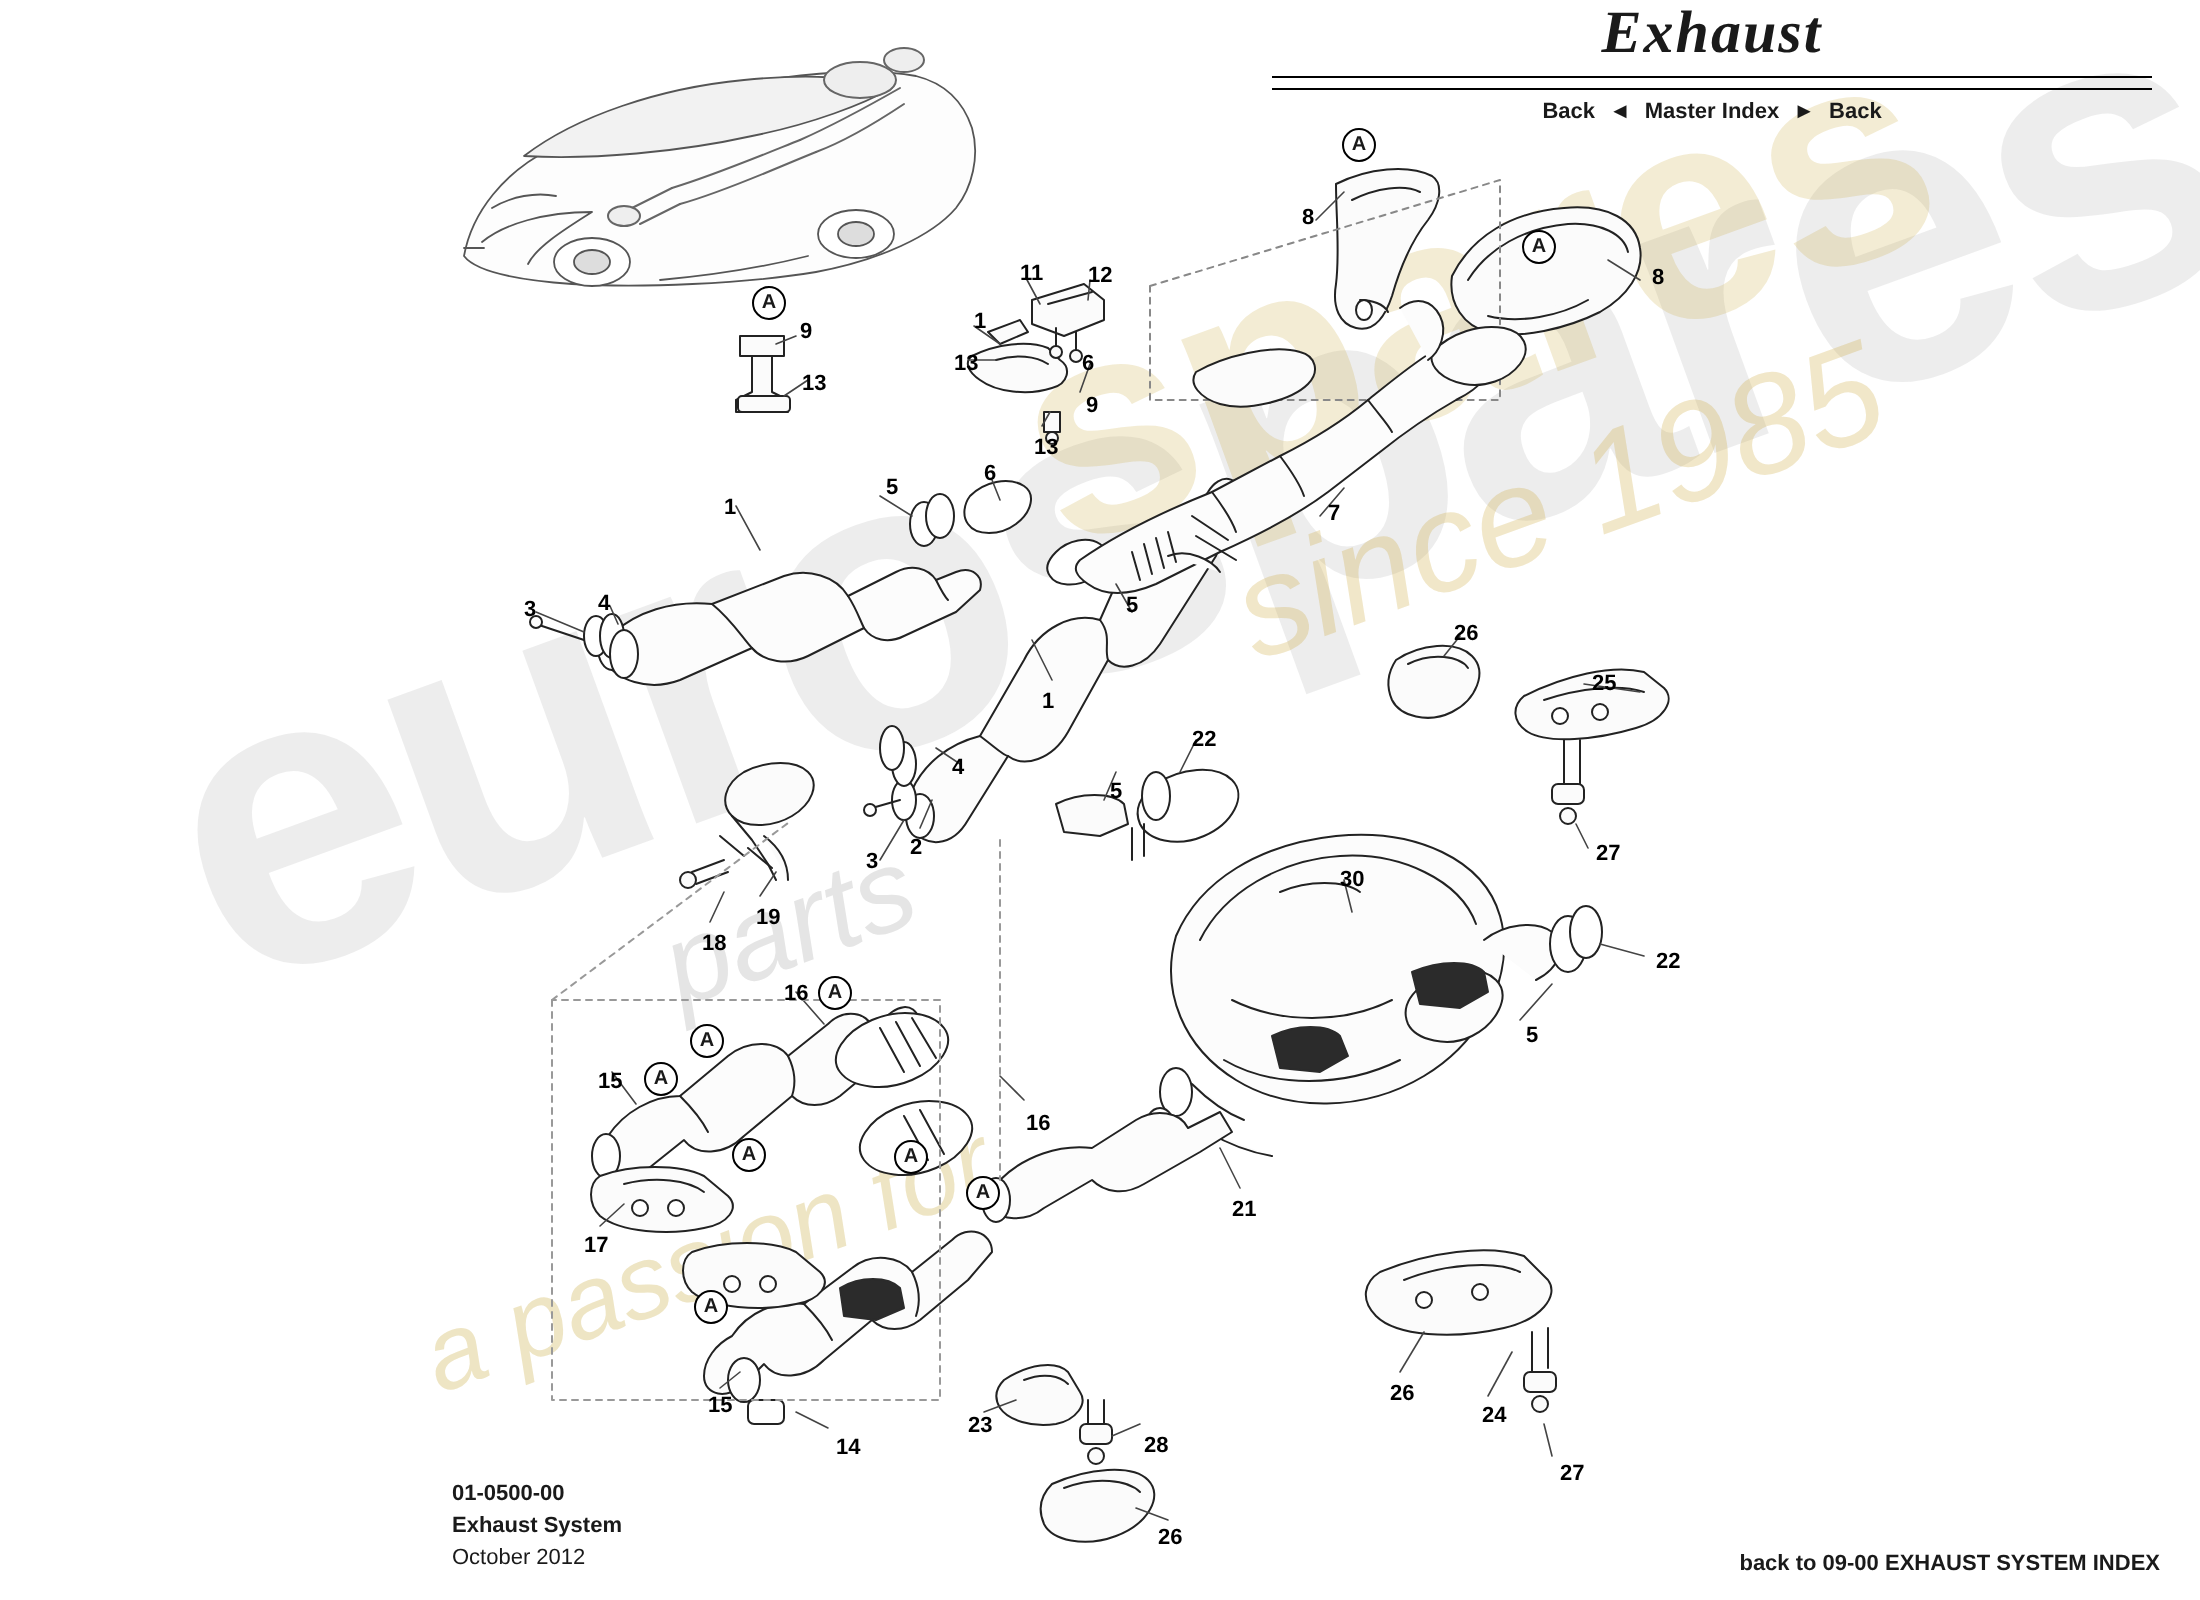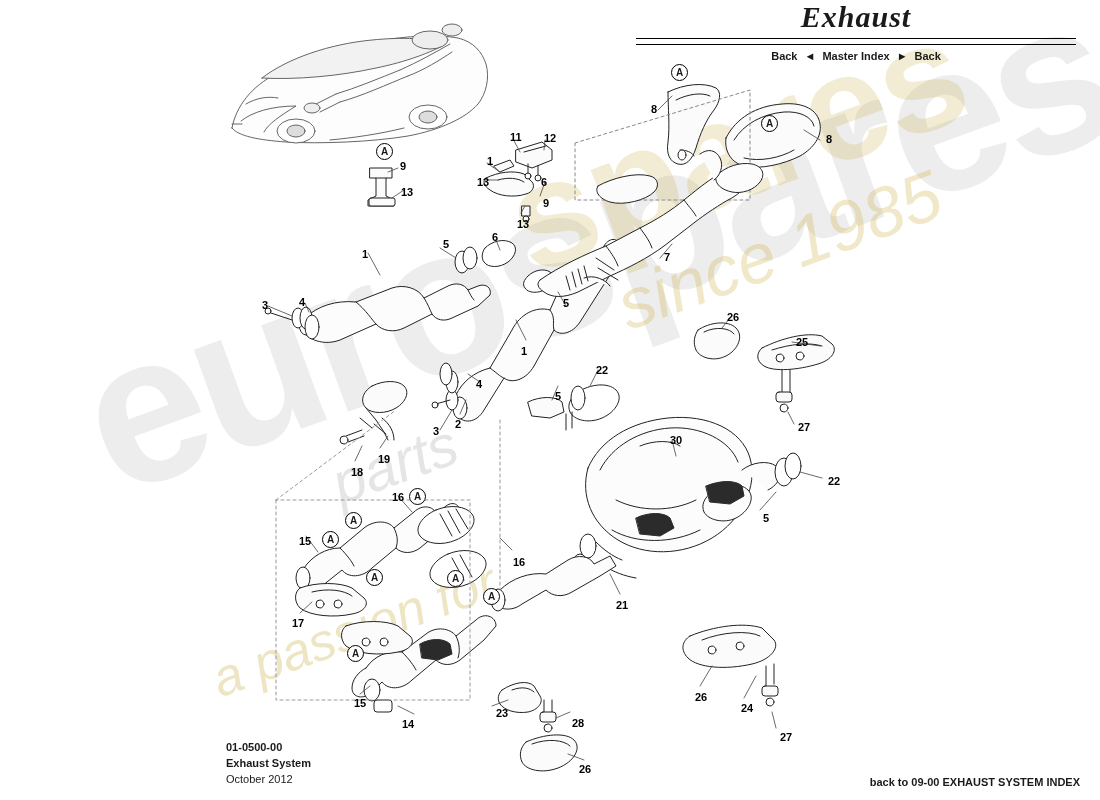--- a/index.html
+++ b/index.html
@@ -516,33 +516,33 @@
     <div class="lbl" style="left: 651px; top: 103px;">8</div>
     <div class="lbl" style="left: 826px; top: 133px;">8</div>
     <div class="lbl" style="left: 400px; top: 160px;">9</div>
     <div class="lbl" style="left: 543px; top: 197px;">9</div>
     <div class="lbl" style="left: 487px; top: 155px;">1</div>
     <div class="lbl" style="left: 510px; top: 131px;">11</div>
     <div class="lbl" style="left: 544px; top: 132px;">12</div>
     <div class="lbl" style="left: 401px; top: 186px;">13</div>
     <div class="lbl" style="left: 477px; top: 176px;">13</div>
     <div class="lbl" style="left: 517px; top: 218px;">13</div>
-    <div class="lbl" style="left: 402px; top: 718px;">14</div>
+    <div class="lbl" style="left: 418px; top: 718px;">14</div>
     <div class="lbl" style="left: 299px; top: 535px;">15</div>
     <div class="lbl" style="left: 354px; top: 697px;">15</div>
     <div class="lbl" style="left: 392px; top: 491px;">16</div>
     <div class="lbl" style="left: 513px; top: 556px;">16</div>
     <div class="lbl" style="left: 292px; top: 617px;">17</div>
     <div class="lbl" style="left: 351px; top: 466px;">18</div>
     <div class="lbl" style="left: 378px; top: 453px;">19</div>
     <div class="lbl" style="left: 670px; top: 434px;">30</div>
     <div class="lbl" style="left: 616px; top: 599px;">21</div>
     <div class="lbl" style="left: 596px; top: 364px;">22</div>
     <div class="lbl" style="left: 828px; top: 475px;">22</div>
-    <div class="lbl" style="left: 496px; top: 707px;">23</div>
+    <div class="lbl" style="left: 484px; top: 707px;">23</div>
     <div class="lbl" style="left: 741px; top: 702px;">24</div>
     <div class="lbl" style="left: 796px; top: 336px;">25</div>
     <div class="lbl" style="left: 727px; top: 311px;">26</div>
     <div class="lbl" style="left: 695px; top: 691px;">26</div>
     <div class="lbl" style="left: 579px; top: 763px;">26</div>
     <div class="lbl" style="left: 798px; top: 421px;">27</div>
     <div class="lbl" style="left: 780px; top: 731px;">27</div>
     <div class="lbl" style="left: 572px; top: 717px;">28</div>
   </div>
 <div id="bubble-layer">

